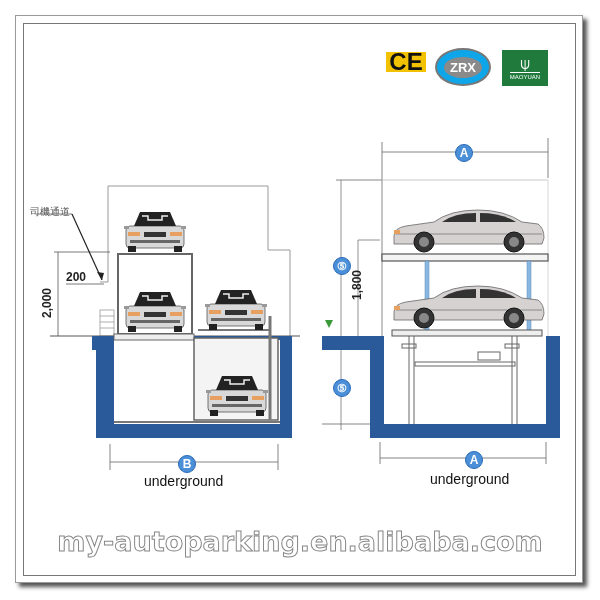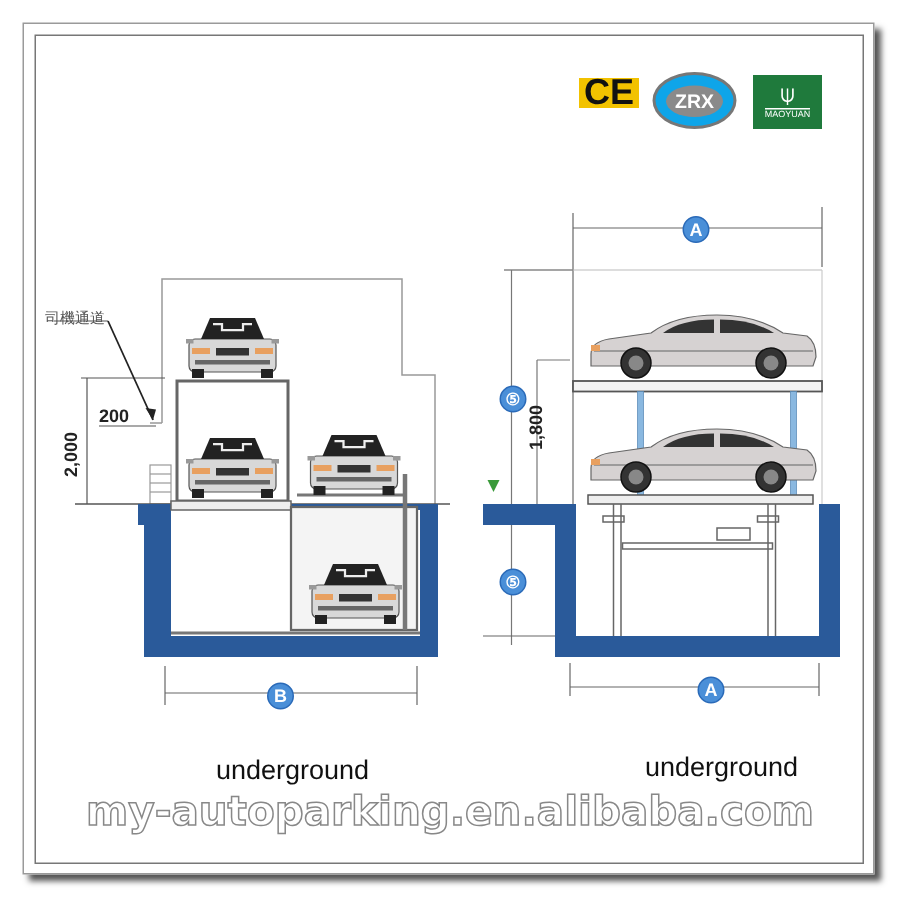--- a/index.html
+++ b/index.html
@@ -1,21 +1,21 @@
 <!DOCTYPE html>
 <html><head>
 <meta charset="utf-8">
 <style>
   html, body { margin:0; padding:0; background:#ffffff; }
   body { width:600px; height:600px; position:relative; overflow:hidden; font-family:"Liberation Sans", sans-serif; }
   .frame-outer { position:absolute; left:15px; top:15px; width:568px; height:568px; border:1px solid #9a9a9a; box-sizing:border-box; box-shadow:4px 4px 4px #555; background:#fff; }
   .frame-inner { position:absolute; left:23px; top:23px; width:553px; height:553px; border:1px solid #777; box-sizing:border-box; }
   svg.drawing { position:absolute; left:0; top:0; }
   .lbl { position:absolute; color:#111; }
-  .underground { font-size:18px;margin-top:30px; }
+  .underground { font-size:14px; }
   .dim { font-size:12px; font-weight:bold; color:#222; }
   .cn { font-size:10px; color:#555; }
   .watermark { position:absolute; left:0; width:600px; top:526px; text-align:center; font-size:27px; font-weight:bold; color:#fff; -webkit-text-stroke:1px #888; letter-spacing:0px; font-family:"DejaVu Sans", sans-serif; }
   .cert { position:absolute; }
   .ce { left:386px; top:52px; width:40px; height:20px; background:#f2c200; display:flex; align-items:center; justify-content:center; font-size:24px; font-weight:bold; color:#111; }
   .zrx { left:435px; top:48px; width:56px; height:38px; border-radius:50%; background:#0ea5e9; border:2px solid #777; box-sizing:border-box; display:flex; align-items:center; justify-content:center; }
   .zrx span { background:#8a8a8a; color:#fff; border-radius:50%; padding:3px 6px; font-size:13px; font-weight:bold; }
   .green { left:502px; top:50px; width:46px; height:36px; background:#1f7a3c; color:#fff; display:flex; flex-direction:column; align-items:center; justify-content:center; }
   .green .g-icon { font-size:16px; line-height:16px; }
   .green .g-text { font-size:6px; border-top:1px solid #fff; padding-top:1px; }

